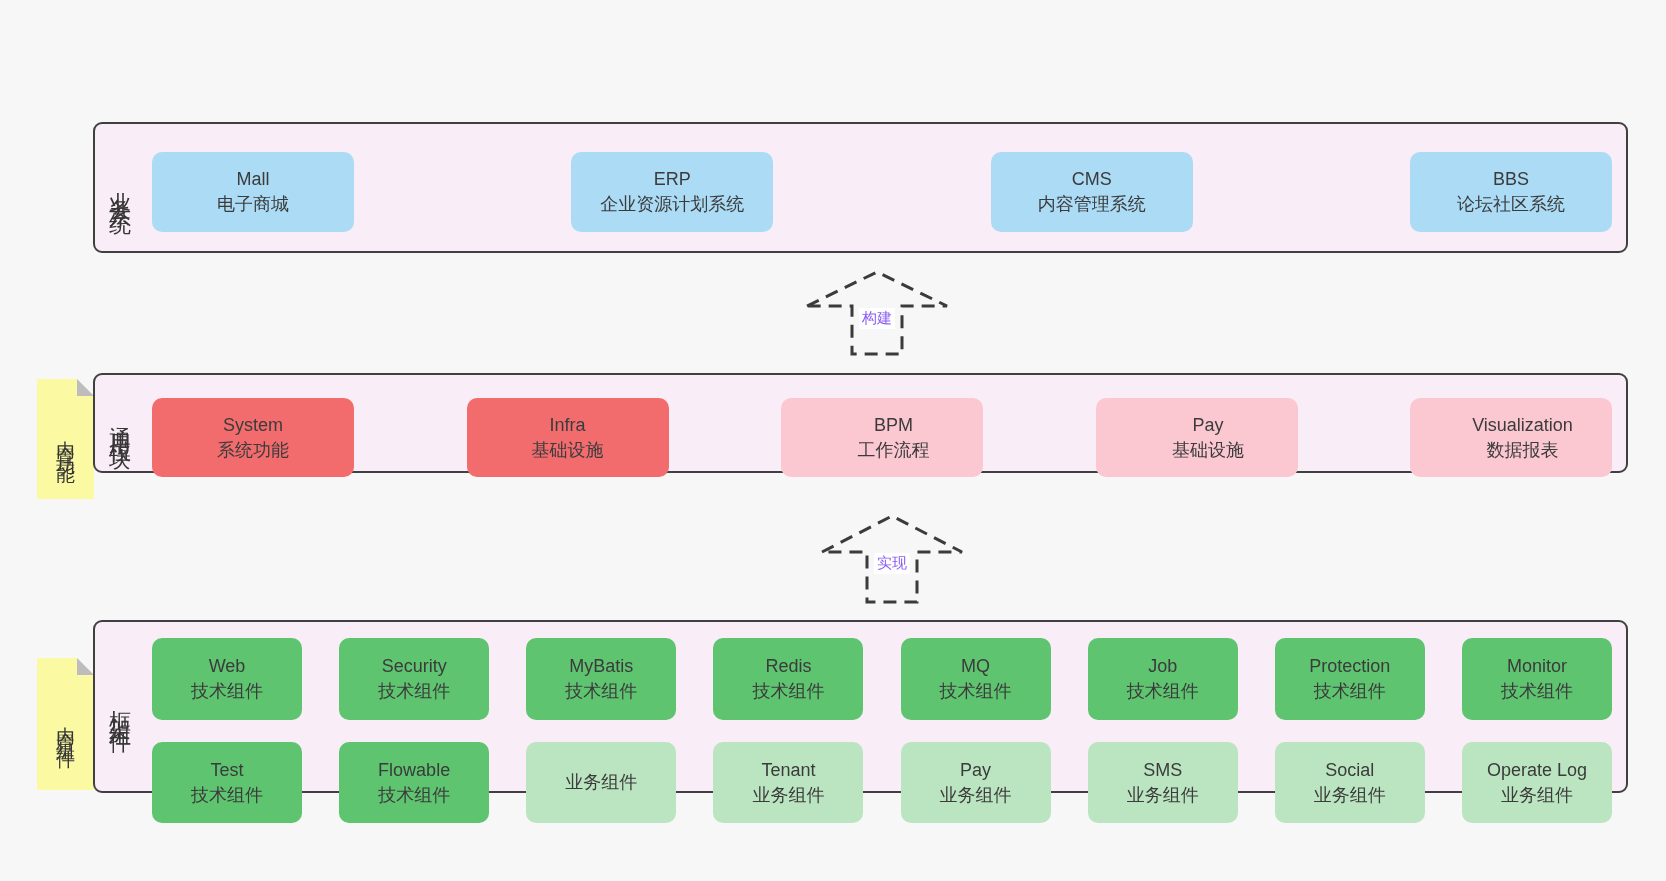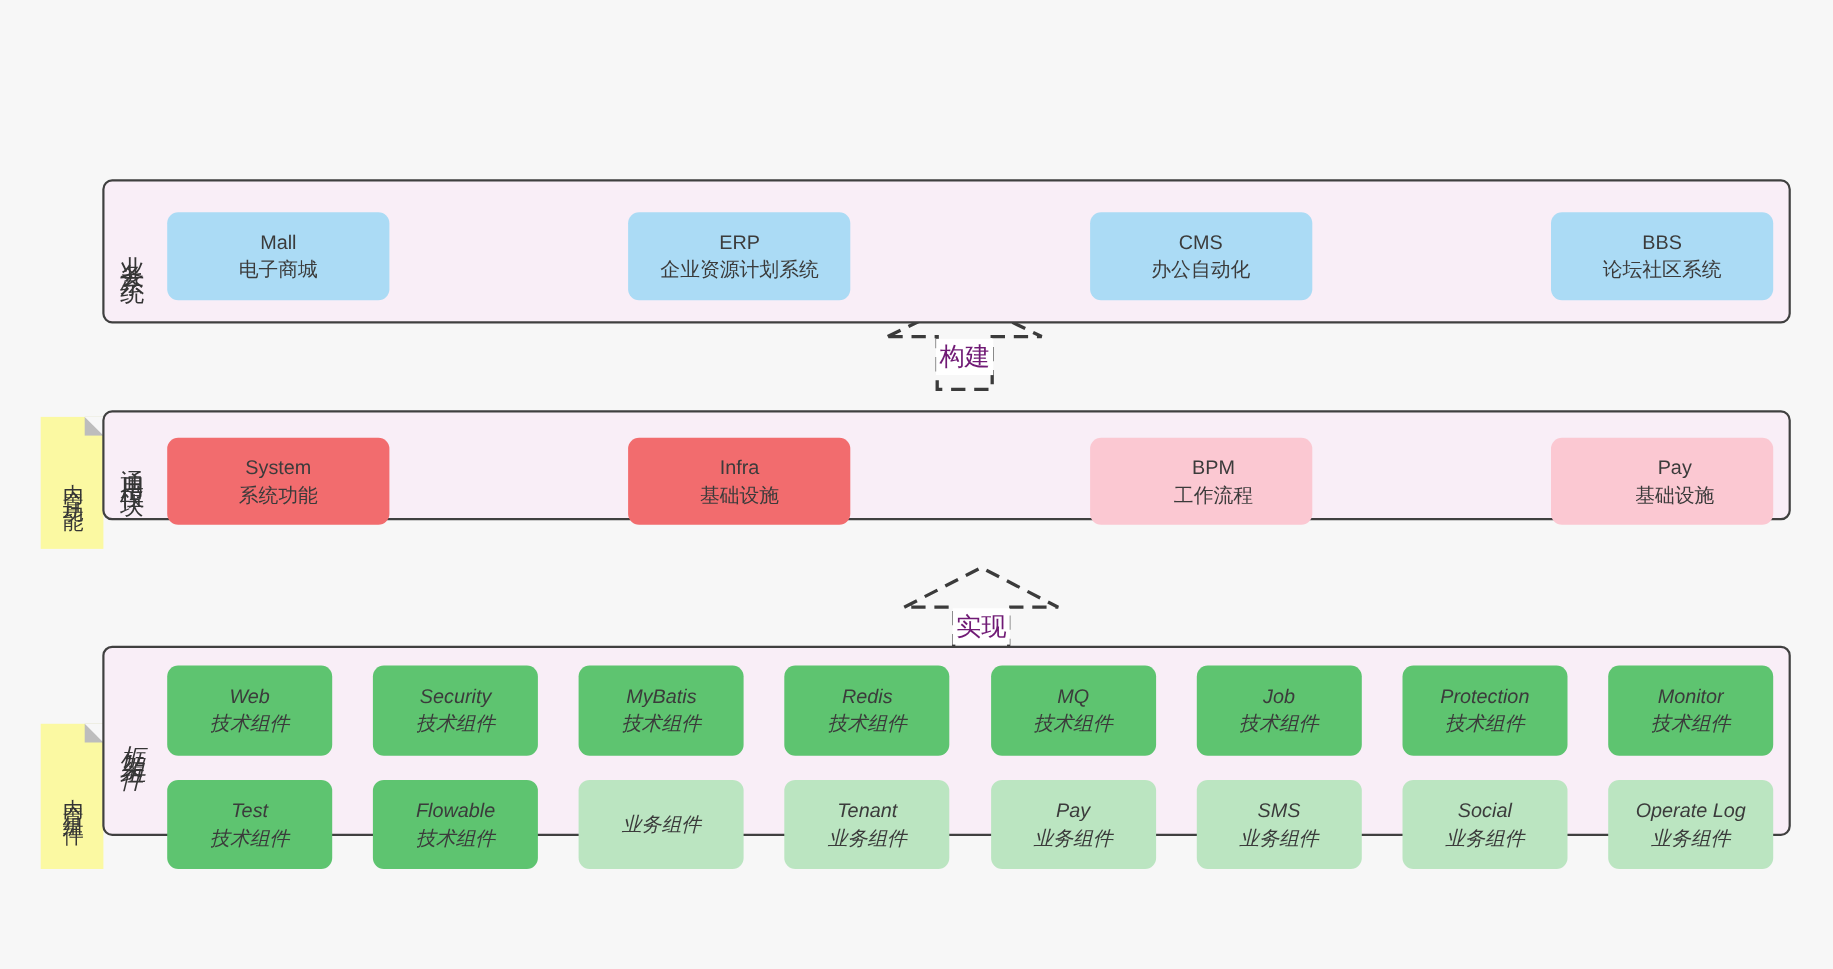--- a/index.html
+++ b/index.html
@@ -8,23 +8,23 @@
     background:var(--page_bg,#f7f7f7);
     font-family:"Liberation Sans","DejaVu Sans",sans-serif;
     color:var(--text,#3b3b3b);
   }
   .panel{
     position:absolute;left:93px;width:1535px;box-sizing:border-box;
     background:var(--panel_bg,#f9eef7);
     border:2px solid var(--panel_border,#404040);
     border-radius:9px;z-index:2;
   }
-  #panel-business{top:122px;height:131px;margin-top:41px;}
+  #panel-business{top:122px;height:131px;}
   #panel-modules{top:373px;height:100px;}
-  #panel-framework{top:587px;height:173px;font-style:italic;}
+  #panel-framework{top:620px;height:173px;}
   .vlabel{
     position:absolute;left:10px;top:50%;transform:translateY(-50%);
     writing-mode:vertical-rl;text-orientation:upright;
     font-size:22px;letter-spacing:7px;color:#353535;white-space:nowrap;
   }
   .boxrow{
     position:absolute;left:57px;right:14px;
     display:flex;justify-content:space-between;align-items:center;
   }
   #panel-business .boxrow{top:28px;height:80px;}
@@ -57,40 +57,40 @@
     position:absolute;left:50%;top:52%;transform:translate(-50%,-50%);
     writing-mode:vertical-rl;text-orientation:upright;
     font-size:19px;letter-spacing:8px;color:#353535;white-space:nowrap;
   }
   .arrow{position:absolute;width:150px;z-index:1;}
   #arrow-build{left:802px;top:268px;height:90px;}
   #arrow-implement{left:817px;top:512px;height:94px;}
   .arrow svg{display:block;width:100%;height:100%;}
   .arrow-label{
     position:absolute;left:50%;top:44%;transform:translateX(-50%);
-    background:#ffffff;padding:1px 3px;font-size:23px;color:#701a75;white-space:nowrap;
+    background:#ffffff;padding:1px 3px;font-size:15px;color:#8b5cf6;white-space:nowrap;
   }
 </style>
 </head>
 <body>
 
 <div class="panel" id="panel-business">
   <div class="vlabel">业务系统</div>
   <div class="boxrow">
     <div class="box blue w6">
       <div>Mall</div>
       <div>电子商城</div>
     </div>
     <div class="box blue w6">
       <div>ERP</div>
       <div>企业资源计划系统</div>
     </div>
     <div class="box blue w6">
       <div>CMS</div>
-      <div>办公自动化</div>
+      <div>内容管理系统</div>
     </div>
     <div class="box blue w6">
       <div>BBS</div>
       <div>论坛社区系统</div>
     </div>
   </div>
 </div>
 
 <div class="arrow" id="arrow-build">
   <svg viewBox="0 0 150 90">
@@ -114,20 +114,24 @@
       <div>基础设施</div>
     </div>
     <div class="box pink w6">
       <div>BPM</div>
       <div>工作流程</div>
     </div>
     <div class="box pink w6">
       <div>Pay</div>
       <div>基础设施</div>
     </div>
+    <div class="box pink w6">
+      <div>Visualization</div>
+      <div>数据报表</div>
+    </div>
   </div>
 </div>
 
 <div class="arrow" id="arrow-implement">
   <svg viewBox="0 0 150 94">
     <polygon points="5,40 75,4 145,40 100,40 100,90 50,90 50,40" fill="none" stroke="#3b3b3b" stroke-width="3" stroke-dasharray="13 8"></polygon>
   </svg>
   <div class="arrow-label">实现</div>
 </div>
 

